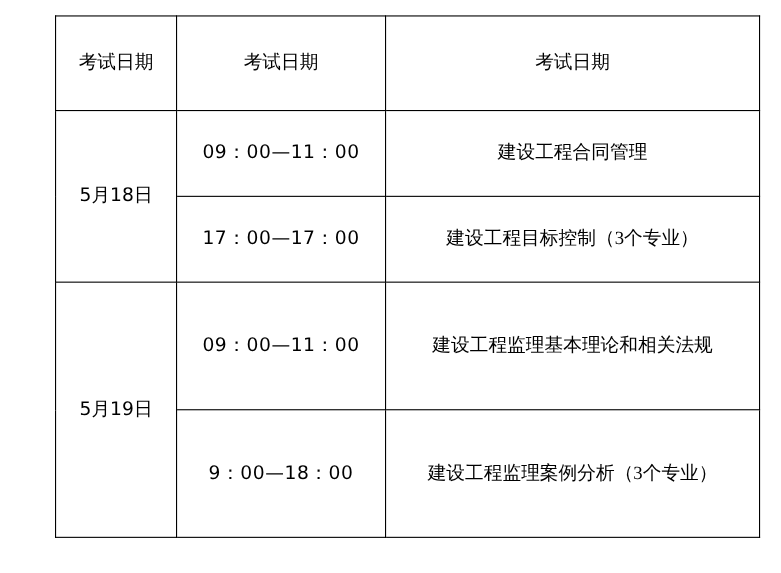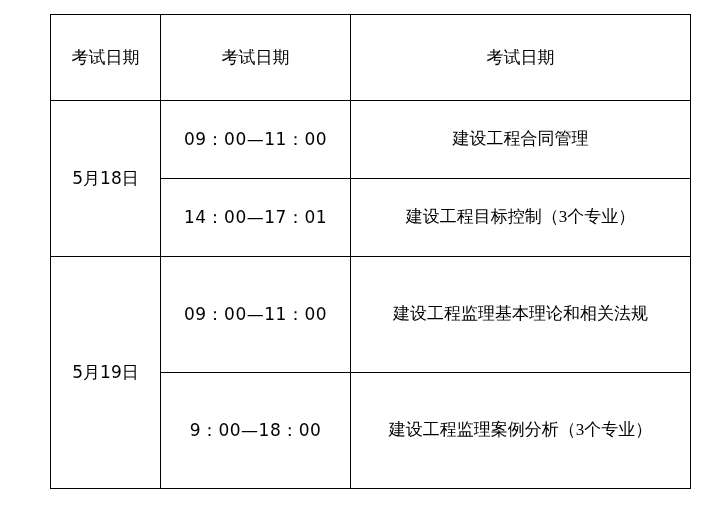--- a/index.html
+++ b/index.html
@@ -84,21 +84,21 @@
         <td>考试日期</td>
       </tr>
     </thead>
     <tbody>
       <tr class="row-a">
         <td class="cell-date" rowspan="2">5月18日</td>
         <td class="cell-time">09：00—11：00</td>
         <td class="cell-subject">建设工程合同管理</td>
       </tr>
       <tr class="row-b">
-        <td class="cell-time">14：00—17：01</td>
+        <td class="cell-time">17：00—17：00</td>
         <td class="cell-subject">建设工程目标控制（3个专业）</td>
       </tr>
       <tr class="row-c">
         <td class="cell-date" rowspan="2">5月19日</td>
         <td class="cell-time">09：00—11：00</td>
         <td class="cell-subject">建设工程监理基本理论和相关法规</td>
       </tr>
       <tr class="row-d">
         <td class="cell-time">9：00—18：00</td>
         <td class="cell-subject">建设工程监理案例分析（3个专业）</td>

